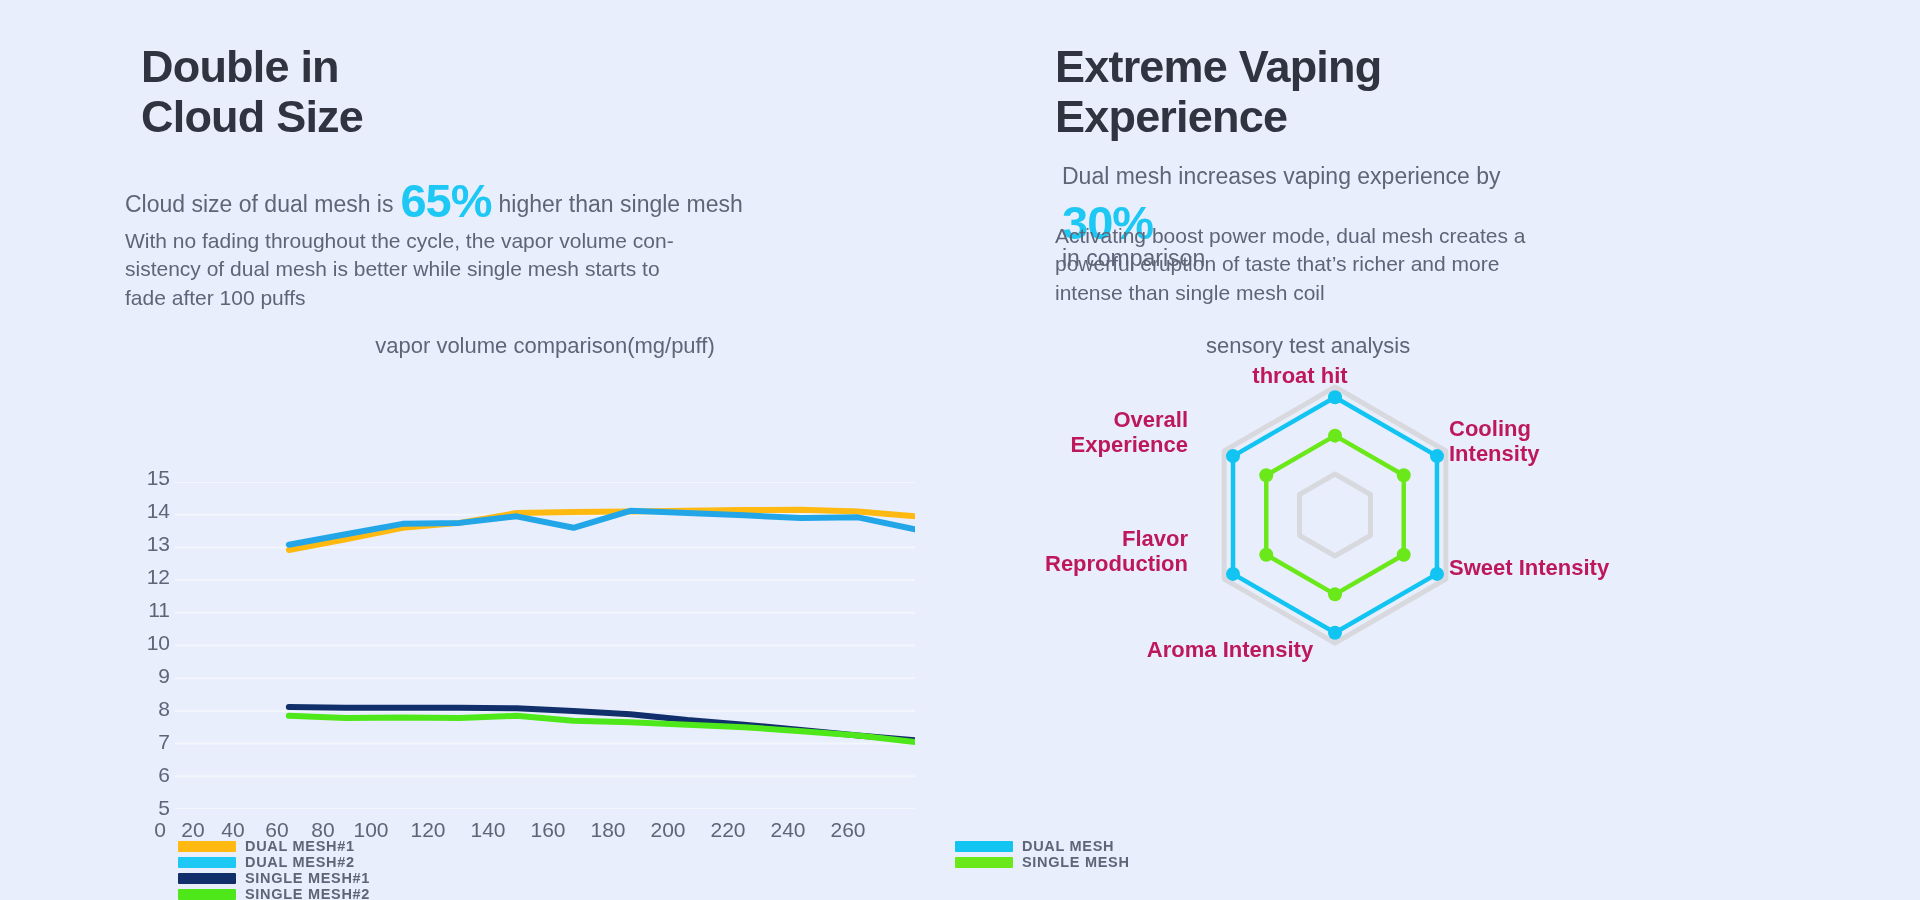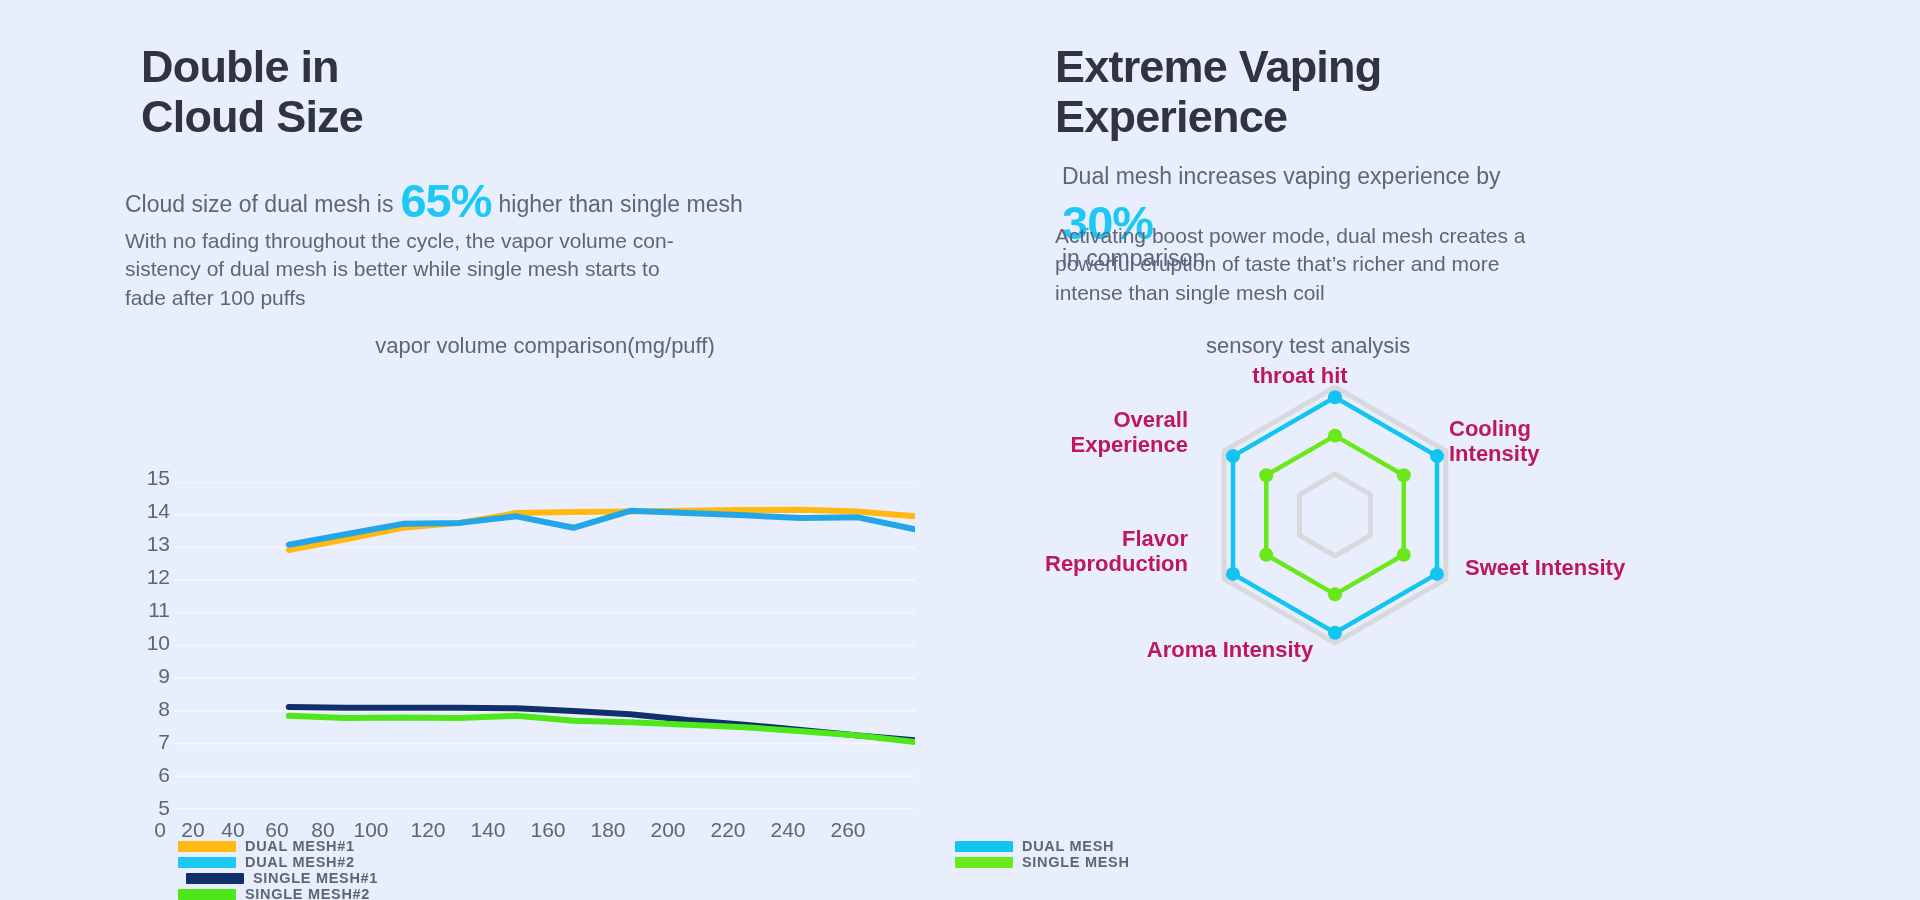--- a/index.html
+++ b/index.html
@@ -203,21 +203,21 @@
 
     <div class="legend" style="left:178px; top:838px;">
       <div class="item" style="margin-right:30px;">
         <span class="swatch" style="background:#ffb911"></span>
         <span class="lbl">DUAL MESH#1</span>
       </div>
       <div class="item" style="margin-right:30px;">
         <span class="swatch" style="background:#1ec8f5"></span>
         <span class="lbl">DUAL MESH#2</span>
       </div>
-      <div class="item" style="margin-right:30px;margin-left:8px;">
+      <div class="item" style="margin-right:30px;">
         <span class="swatch" style="background:#11306b"></span>
         <span class="lbl">SINGLE MESH#1</span>
       </div>
       <div class="item">
         <span class="swatch" style="background:#4ee81a"></span>
         <span class="lbl">SINGLE MESH#2</span>
       </div>
     </div>
   </div>
 
@@ -234,21 +234,21 @@
 
     <div class="body-copy" style="left:35px; top:222px; width:560px;">Activating boost power mode, dual mesh creates a
 powerful eruption of taste that’s richer and more
 intense than single mesh coil</div>
 
     <div class="radar-title" style="left:186px; top:333px;">sensory test analysis</div>
 
     <div class="radar-axis-label" style="left:232px; top:364px; text-align:center; width:96px;">throat hit</div>
     <div class="radar-axis-label" style="left:429px; top:417px; text-align:left; width:130px;">Cooling
 Intensity</div>
-    <div class="radar-axis-label" style="left:429px; top:556px; text-align:left; width:180px;padding-left:16px;">Sweet Intensity</div>
+    <div class="radar-axis-label" style="left:429px; top:556px; text-align:left; width:180px;">Sweet Intensity</div>
     <div class="radar-axis-label" style="left:0px; top:527px; text-align:right; width:168px;">Flavor
 Reproduction</div>
     <div class="radar-axis-label" style="left:0px; top:638px; text-align:center; width:420px;">Aroma Intensity</div>
     <div class="radar-axis-label" style="left:0px; top:408px; text-align:right; width:168px;">Overall
 Experience</div>
 
     <div class="radar-wrap" style="left:170px; top:380px; width:290px; height:270px;">
       <svg viewBox="0 0 290 270" width="290" height="270" aria-hidden="true">
         <g id="radar-grid" fill="none" stroke="#d8d9de" stroke-width="5" stroke-linejoin="round">
             <polygon points="145.00,7.00 255.85,71.00 255.85,199.00 145.00,263.00 34.15,199.00 34.15,71.00"></polygon>

